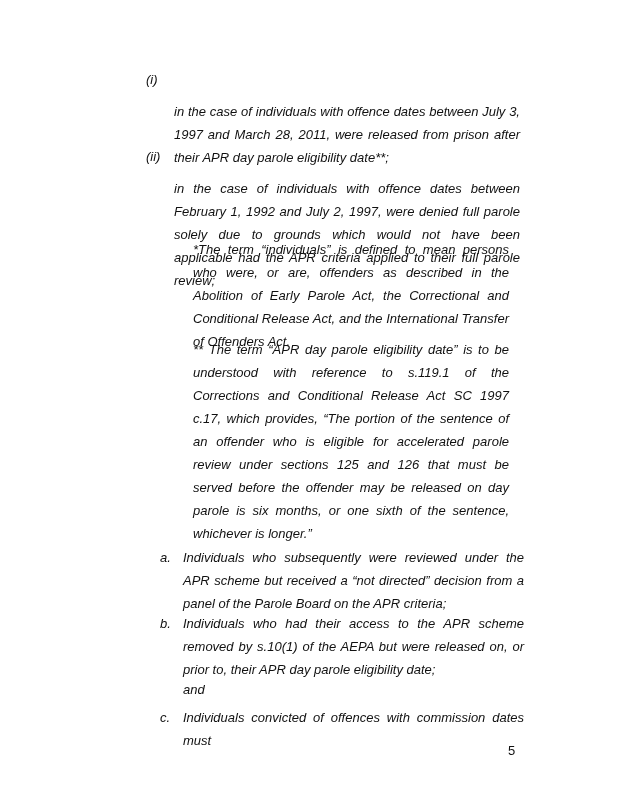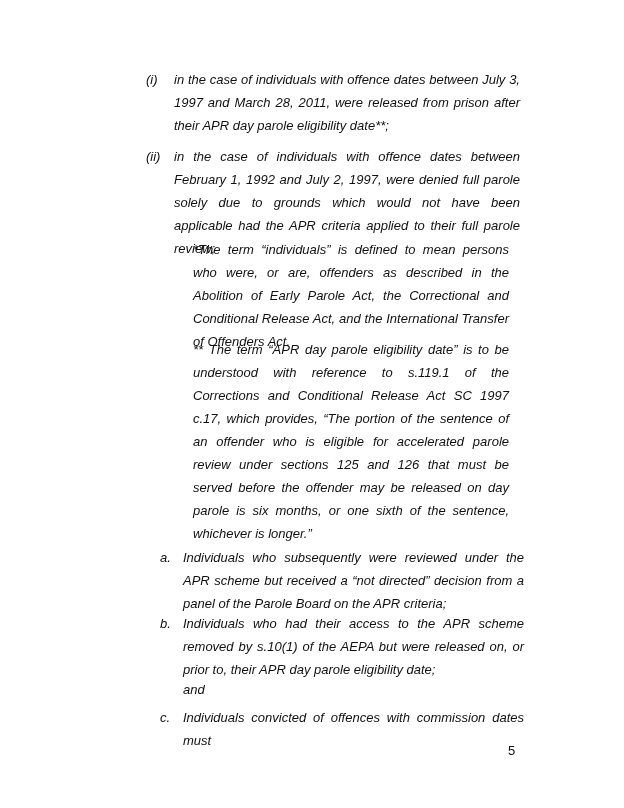--- a/index.html
+++ b/index.html
@@ -34,20 +34,21 @@
     .roman-label {
       position: absolute;
       left: 0;
       top: 0;
     }
     .roman-text {
       position: absolute;
       left: 28px;
       width: 346px;
       text-align: justify;
+      margin-top: 32px;
     }
     .note {
       position: absolute;
       left: 193px;
       width: 316px;
       text-align: justify;
     }
     .intro {
       position: absolute;
       left: 157px;

